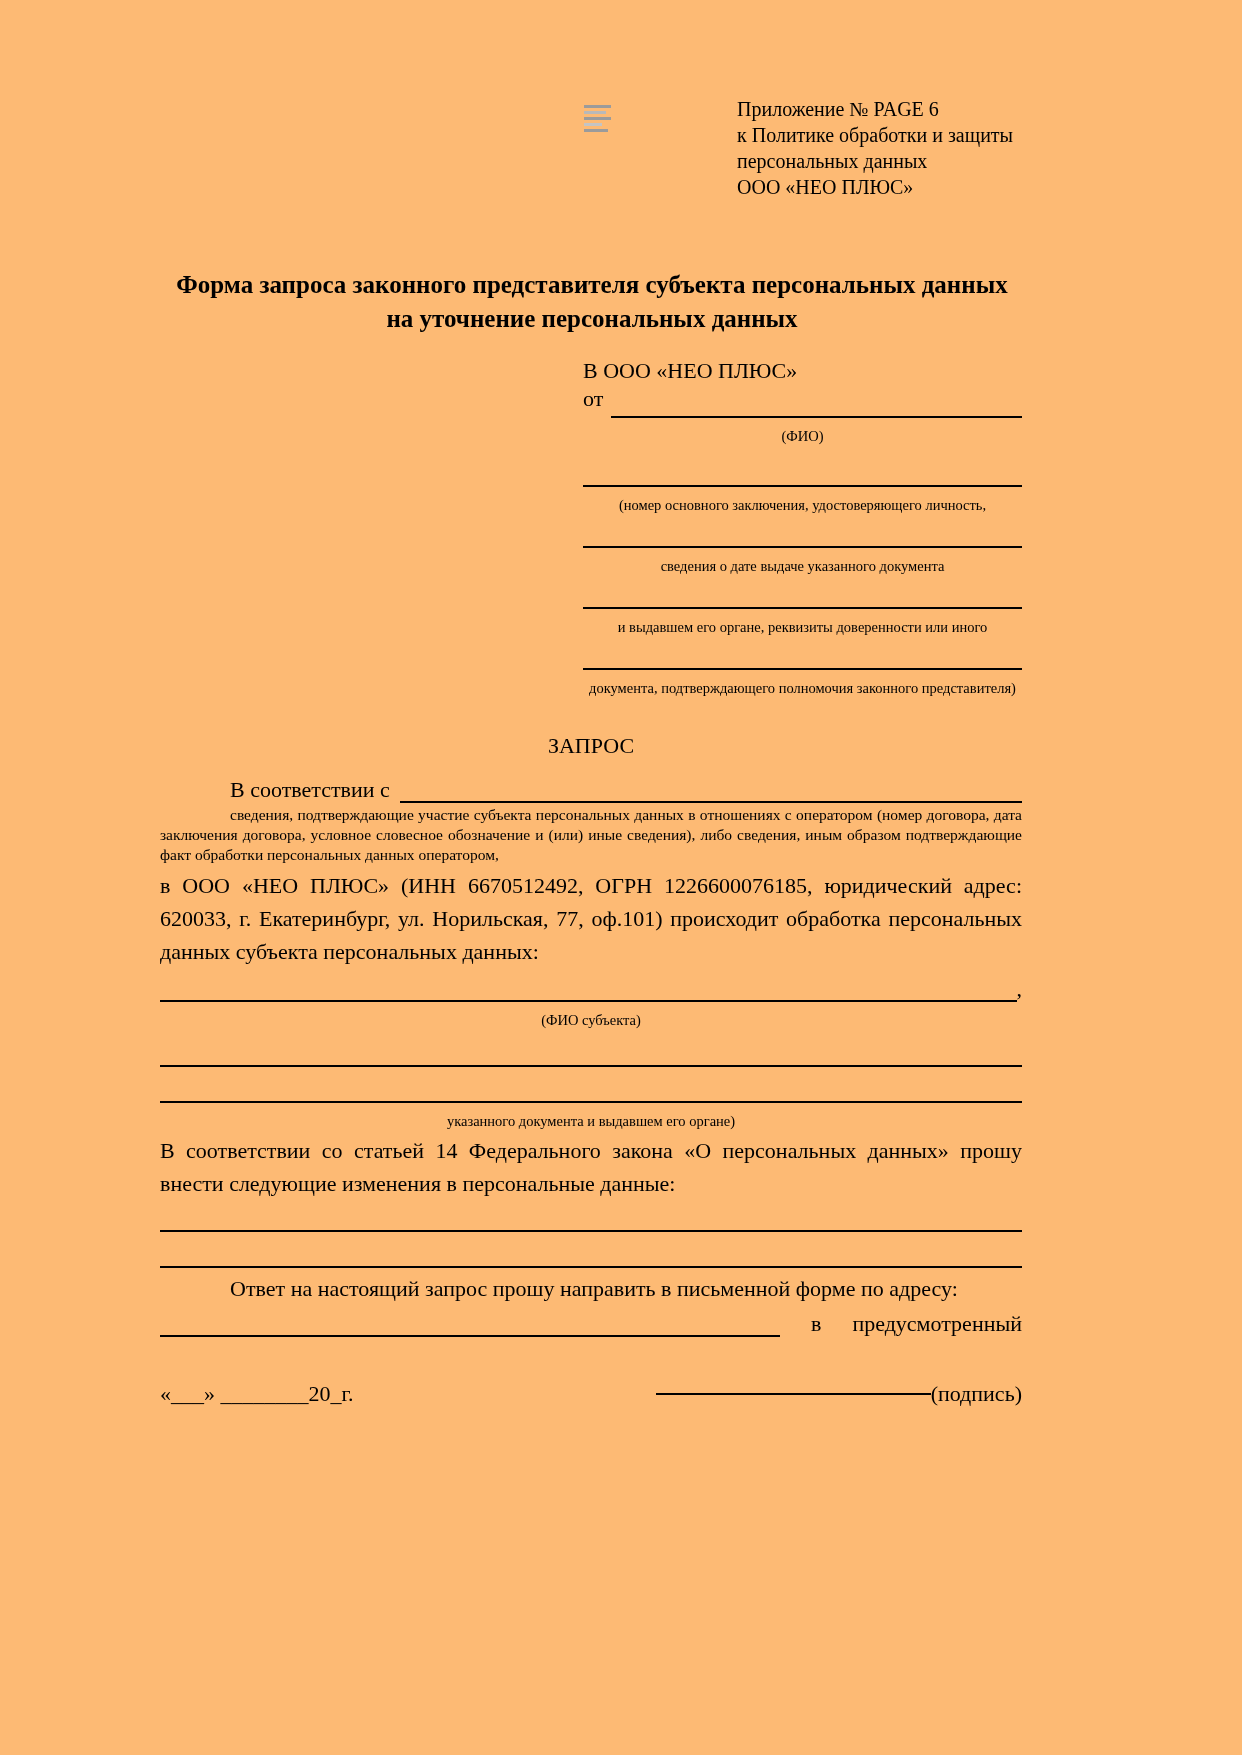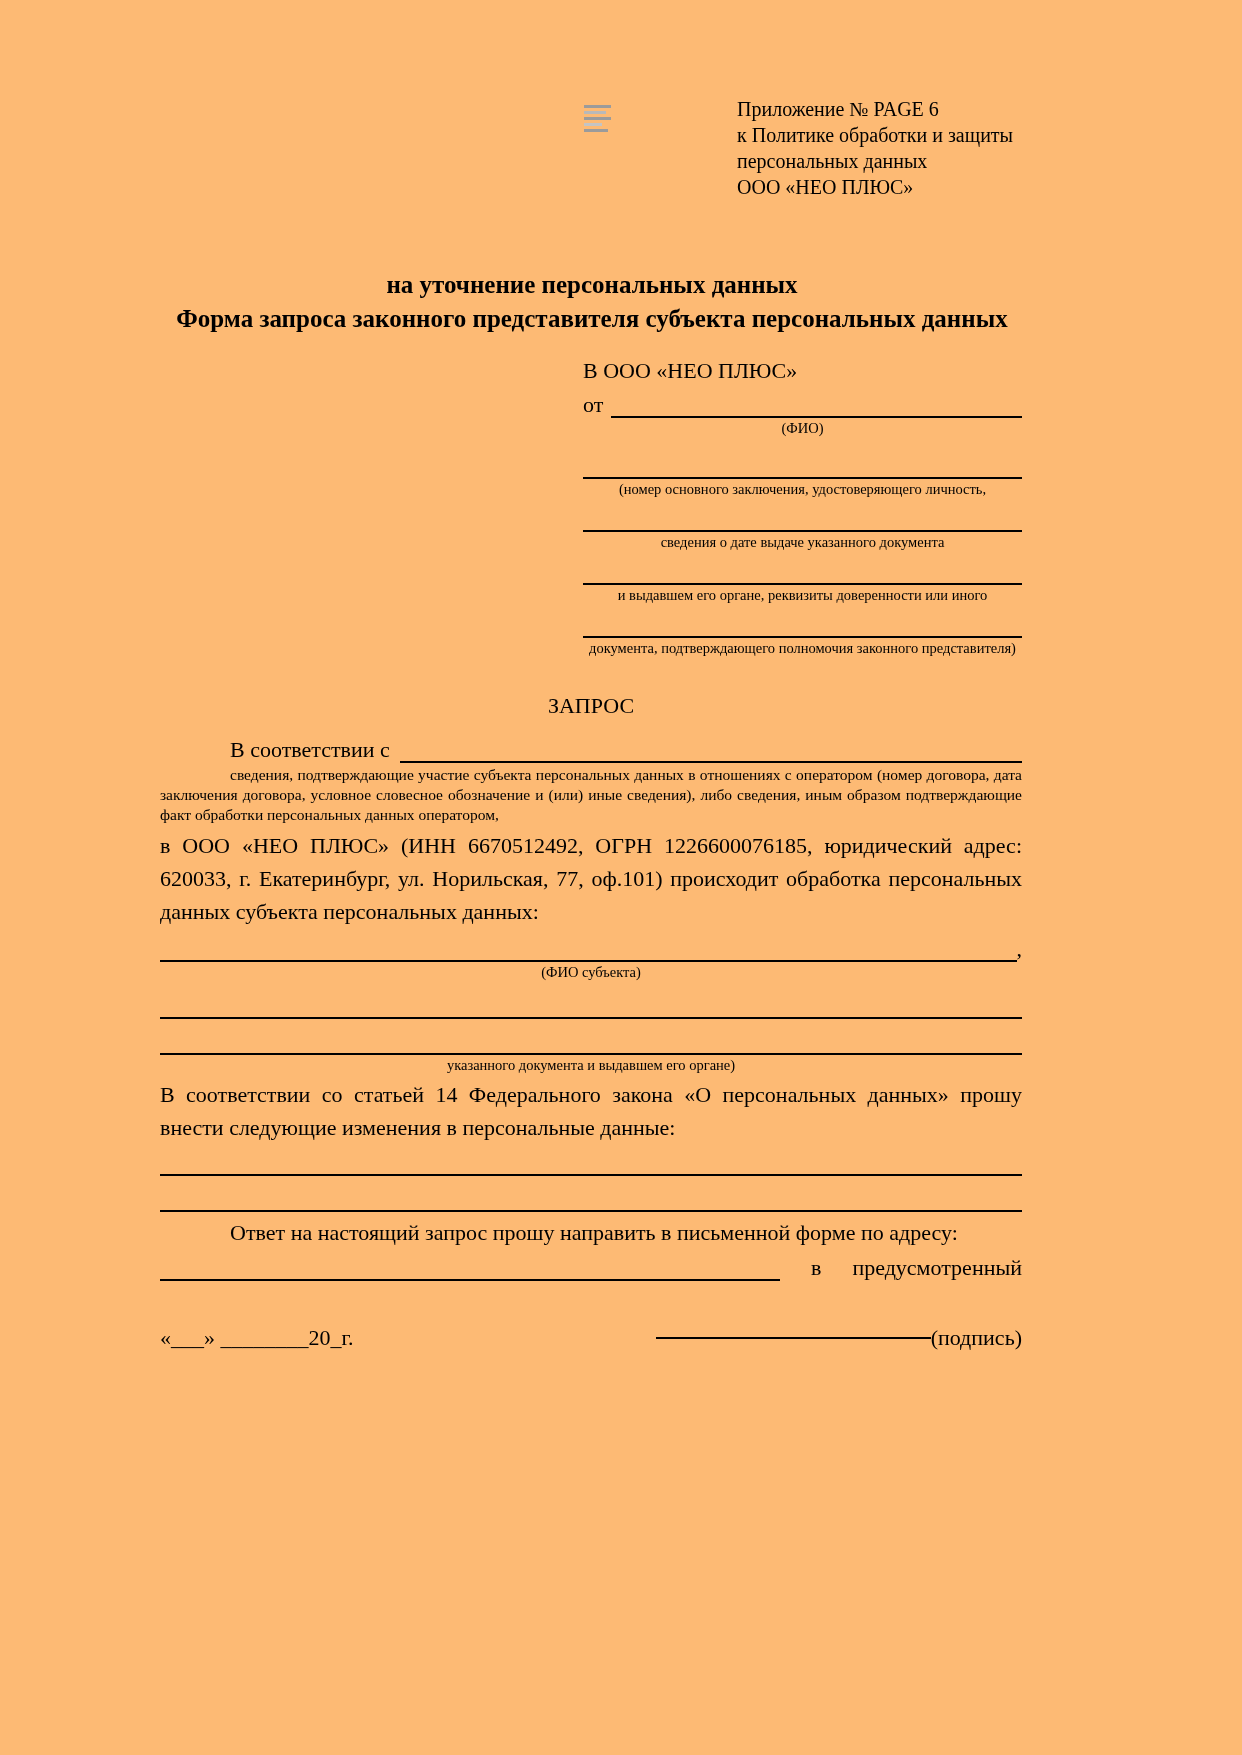--- a/index.html
+++ b/index.html
@@ -30,29 +30,29 @@
     position:absolute; left:158px; top:268px; width:868px;
     text-align:center; font-weight:bold; font-size:25px; line-height:34px;
   }
 
   
   .content { position:absolute; left:160px; top:356px; width:862px; }
 
   
   .addr { margin-left:423px; width:439px; font-size:22px; }
   .addr .to { line-height:30px; }
-  .from { display:flex; align-items:flex-end; height:32px; }
+  .from { display:flex; height:32px; }
   .from .lbl { margin-right:8px; }
 
   .uline { flex:1; border-bottom:2px solid #000; }
   .blank { border-bottom:2px solid #000; }
   .h38 { height:38px; } .h30 { height:30px; } .h34 { height:34px; }
 
   .capwrap { display:flex; justify-content:center; }
-  .capwrap span { white-space:nowrap; font-size:14.5px; line-height:21px; }
+  .capwrap span { white-space:nowrap; font-size:14.5px; line-height:21px;margin-top:8px; }
 
   .zapros { text-align:center; font-size:22px; margin-top:34px; }
 
   .sootv { display:flex; align-items:flex-end; font-size:22px; margin-top:12px; height:32px; }
   .sootv .lbl { margin-left:70px; margin-right:10px; white-space:nowrap; }
 
   .fine {
     font-size:15.5px; line-height:20px; text-align:justify; text-indent:70px; margin-top:2px;
   }
 
@@ -85,22 +85,22 @@
   </div>
 
   <div class="hdr">
     <div>Приложение №  PAGE 6</div>
     <div>к Политике обработки и защиты</div>
     <div>персональных данных</div>
     <div>ООО «НЕО ПЛЮС»</div>
   </div>
 
   <div class="title">
+    <div>Форма запроса законного представителя субъекта персональных данных</div>
     <div>на уточнение персональных данных</div>
-    <div>Форма запроса законного представителя субъекта персональных данных</div>
   </div>
 
   <div class="content">
 
     <div class="addr">
       <div class="to">В ООО «НЕО ПЛЮС»</div>
       <div class="from">
         <span class="lbl">от</span>
         <span class="uline"></span>
       </div>

